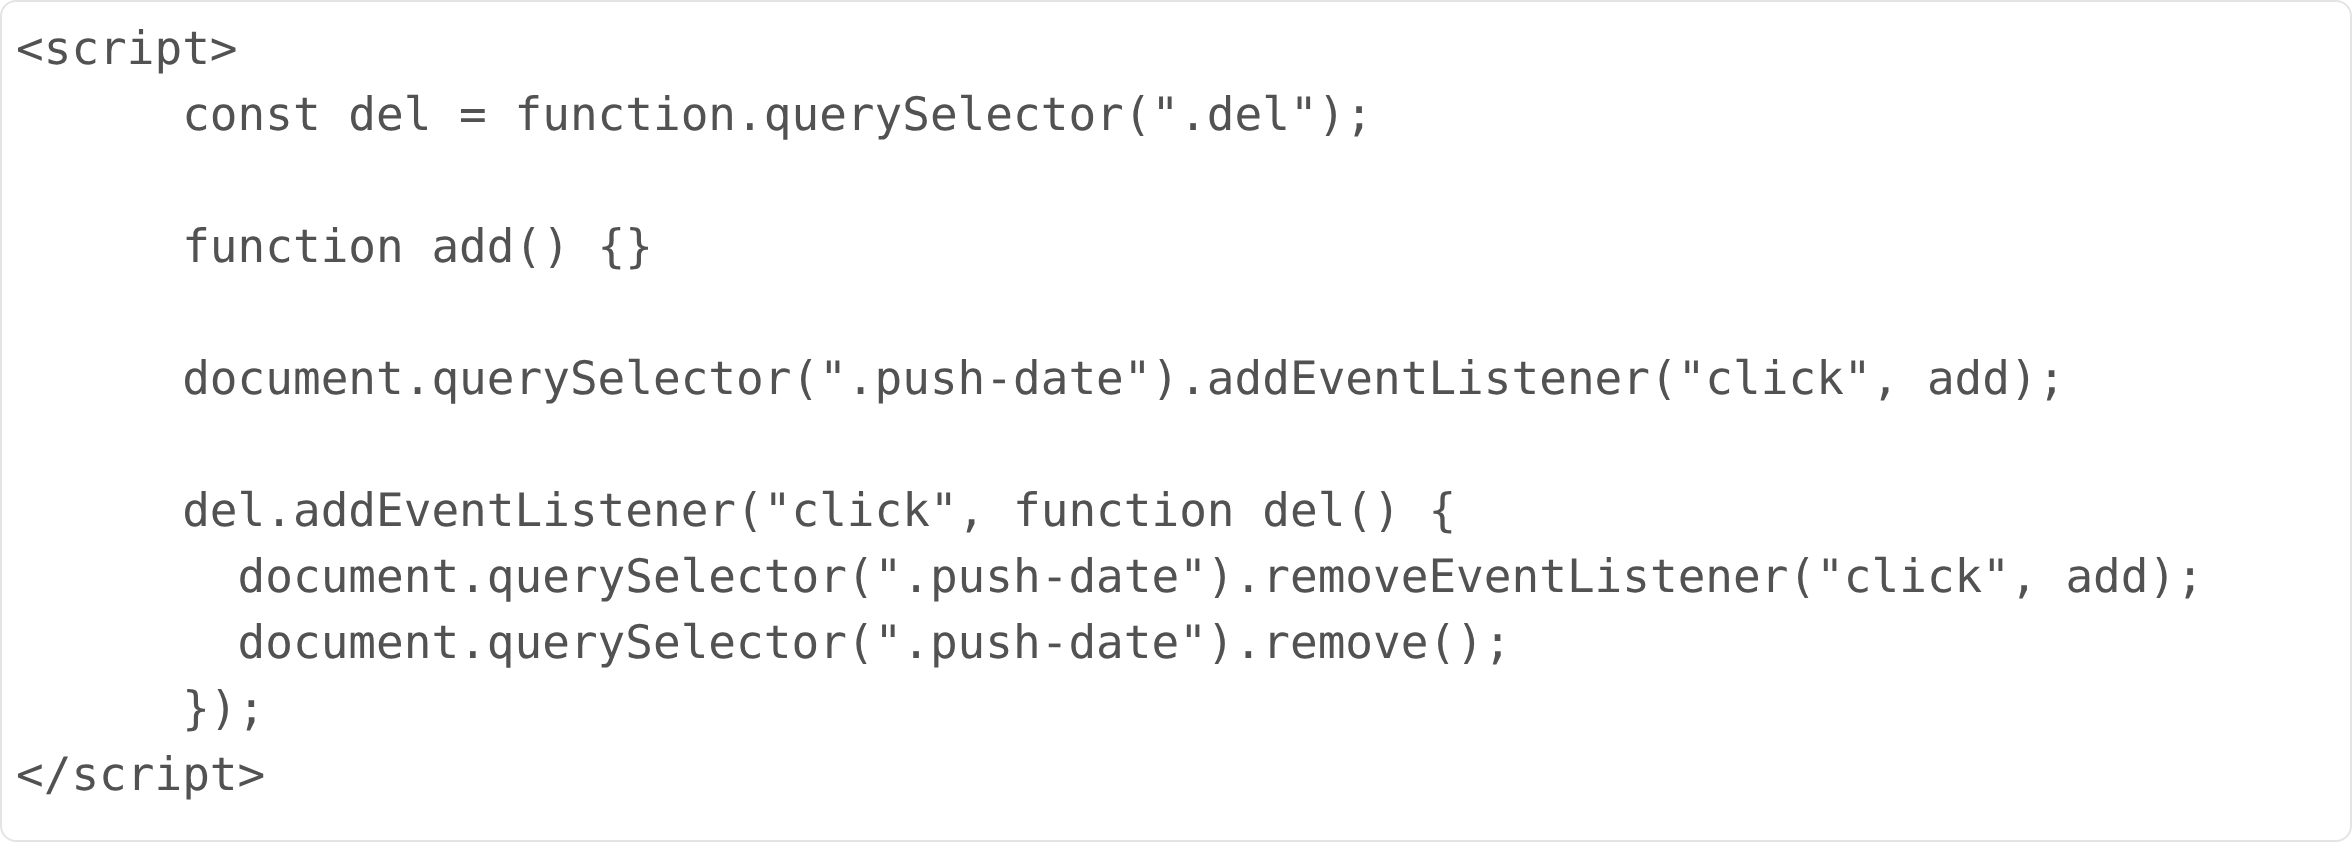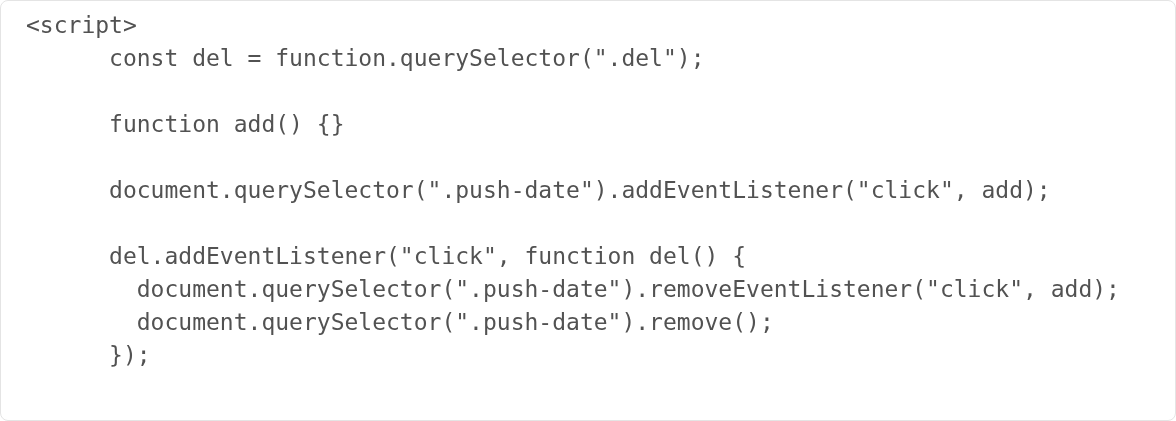--- a/index.html
+++ b/index.html
@@ -10,21 +10,21 @@
     height: 421px;
     overflow: hidden;
   }
   .code-card {
     box-sizing: border-box;
     width: 1176px;
     height: 421px;
     background: #ffffff;
     border: 1px solid #e4e4e4;
     border-radius: 8px;
-    padding: 8px 16px 14px 25px;
+    padding: 8px 16px 14px 7px;
     overflow: hidden;
   }
   .code-line {
     font-family: "DejaVu Sans Mono", "Liberation Mono", monospace;
     font-size: 23px;
     line-height: 33px;
     height: 33px;
     color: #525252;
     white-space: pre;
     font-weight: 400;
@@ -39,13 +39,14 @@
   <div class="code-line">      const del = function.querySelector(".del");</div>
   <div class="code-line"></div>
   <div class="code-line">      function add() {}</div>
   <div class="code-line"></div>
   <div class="code-line">      document.querySelector(".push-date").addEventListener("click", add);</div>
   <div class="code-line"></div>
   <div class="code-line">      del.addEventListener("click", function del() {</div>
   <div class="code-line">        document.querySelector(".push-date").removeEventListener("click", add);</div>
   <div class="code-line">        document.querySelector(".push-date").remove();</div>
   <div class="code-line">      });</div>
+  <div class="code-line">&lt;/script&gt;</div>
 </div>
 
 </body></html>

